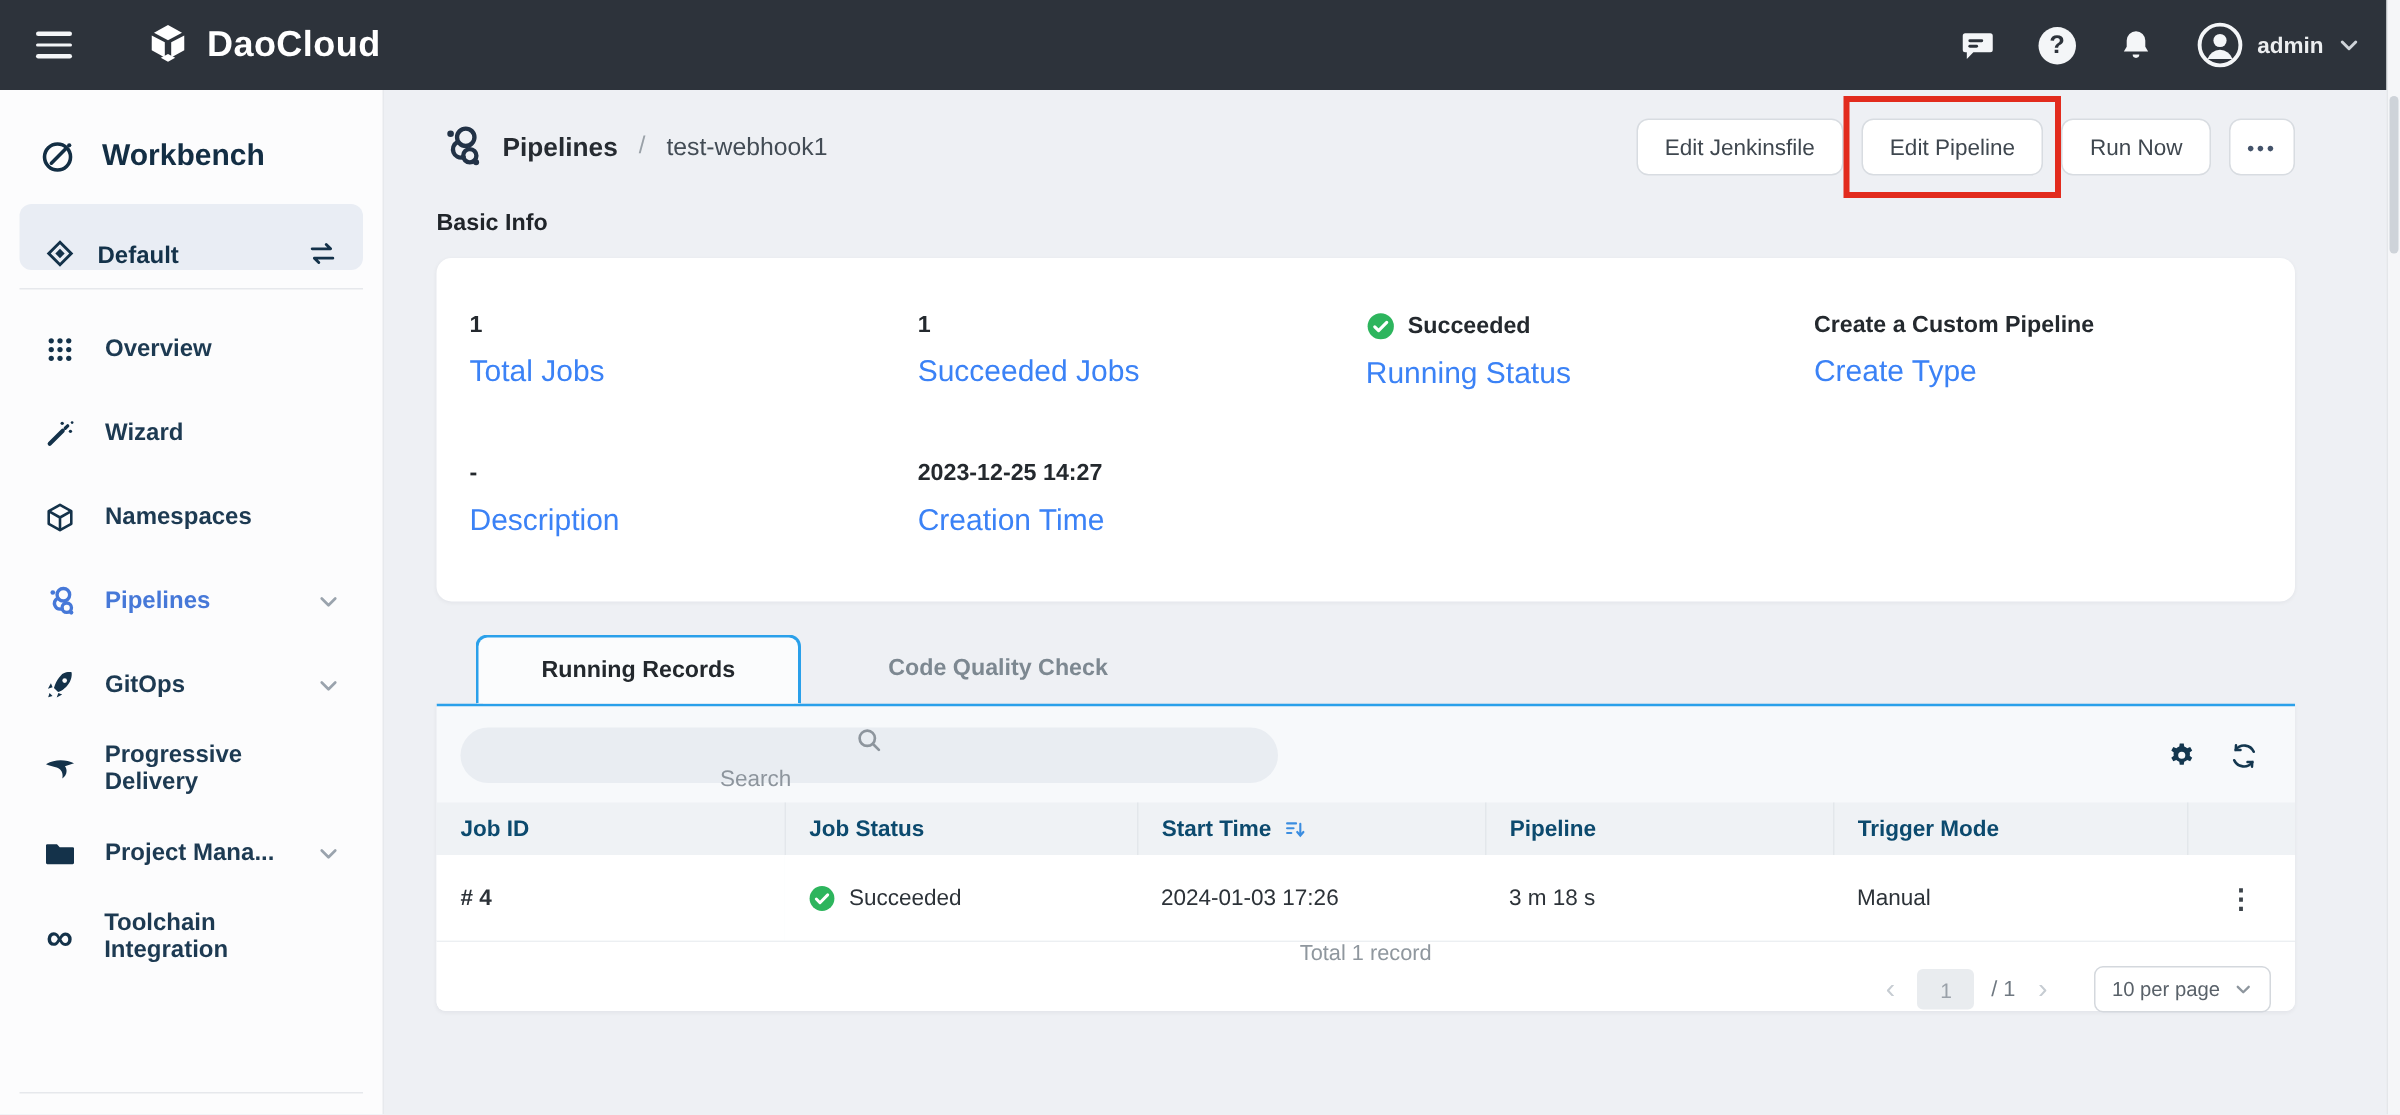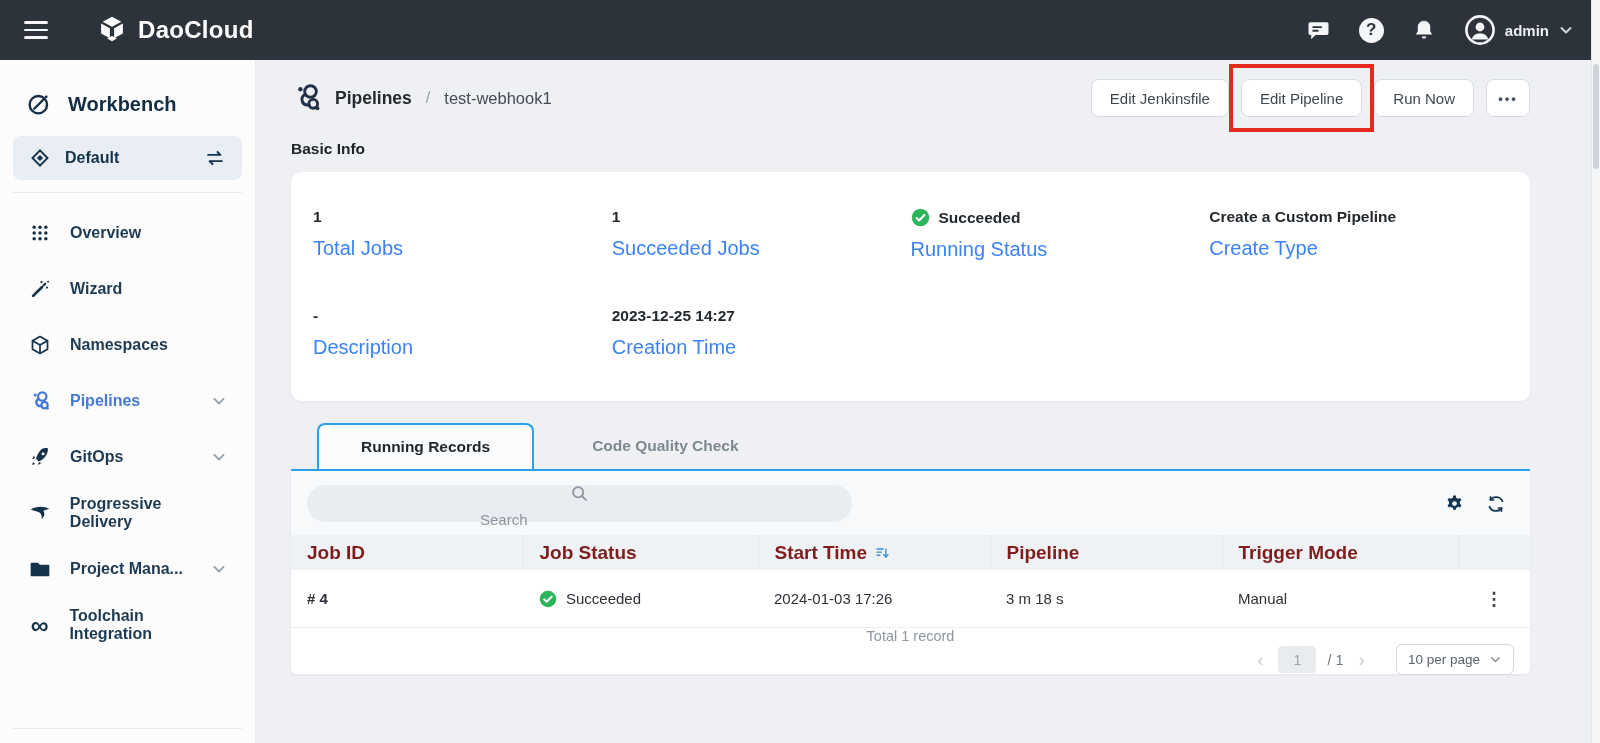--- a/index.html
+++ b/index.html
@@ -35,21 +35,21 @@
   .user-name { color:#eceef0; font-size:15px; font-weight:700; }
   
   .sidebar {
     position:absolute; top:60px; left:0; bottom:0; width:256px;
     background:#fcfcfd; border-right:1px solid #e7e9ed; padding-top:22px; z-index:20;
   }
   .sb-workbench { display:flex; align-items:center; gap:16px; padding:0 26px; height:44px;
     color:#132e44; font-size:20px; font-weight:700; }
   .sb-default {
     margin:10px 13px 0; background:#e9edf4; border-radius:8px; height:44px;
-    display:flex; align-items:center; gap:14px; padding:0 16px;
+    display:flex; align-items:flex-end; gap:14px; padding:0 16px;
     color:#14324a; font-size:16px; font-weight:700; cursor:pointer;
   }
   .sb-default .swap { margin-left:auto; }
   .sb-divider { margin:12px 13px; border-top:1px solid #e6e8ec; }
   .sb-divider-bottom { position:absolute; bottom:14px; left:13px; right:13px; border-top:1px solid #e6e8ec; }
   .sb-item {
     height:56px; display:flex; align-items:center; gap:18px; padding:0 28px;
     font-size:16px; font-weight:600; color:#1d3a52; cursor:pointer;
   }
   .sb-item .sb-icon { width:24px; display:flex; justify-content:center; color:#14324a; }
@@ -103,21 +103,21 @@
   }
   .search-box input {
     flex:1; background:transparent; border:none; outline:none;
     font-size:15px; color:#3c444c; font-family:inherit;
   }
   .search-box input::placeholder { color:#8d959d; }
   .toolbar-icons { margin-left:auto; display:flex; align-items:center; gap:22px; padding-right:8px; color:#14374f; }
   .toolbar-icons .hicon { width:20px; height:20px; }
   table { width:100%; border-collapse:collapse; }
   thead th {
-    background:#eff2f5; height:35px; font-size:19px; color:#7f1d1d; font-weight:600;
+    background:#eff2f5; height:35px; font-size:15px; color:#0c4a6e; font-weight:600;
     text-align:center; padding:0 16px; cursor:pointer;
   }
   thead th + th { border-left:1px solid #e3e7eb; }
   thead th .th-inner { display:flex; align-items:center; gap:8px; }
   tbody td { height:57px; padding:0 16px; font-size:15px; color:#2c3238; background:#fff; }
   .cell-jobid { font-weight:700; }
   .cell-status { display:flex; align-items:center; gap:9px; height:57px; }
   .kebab { text-align:center; font-size:18px; font-weight:700; color:#3c434a; cursor:pointer; }
   .panel-footer {
     background:#fff; height:47px; display:flex; align-items:center; padding:0 16px;

